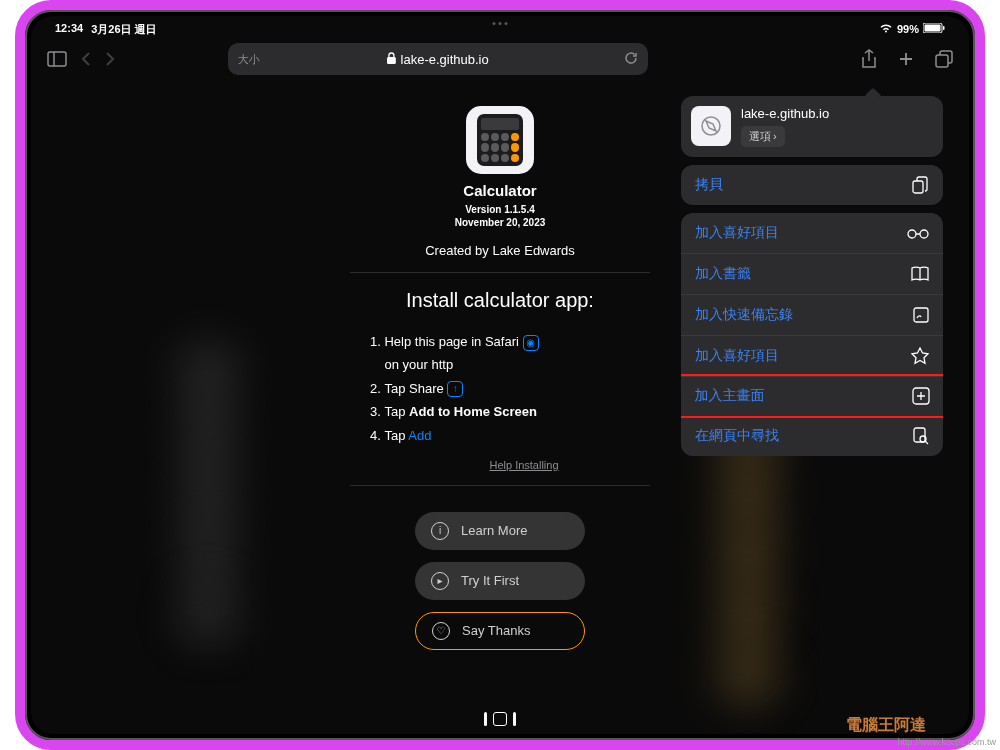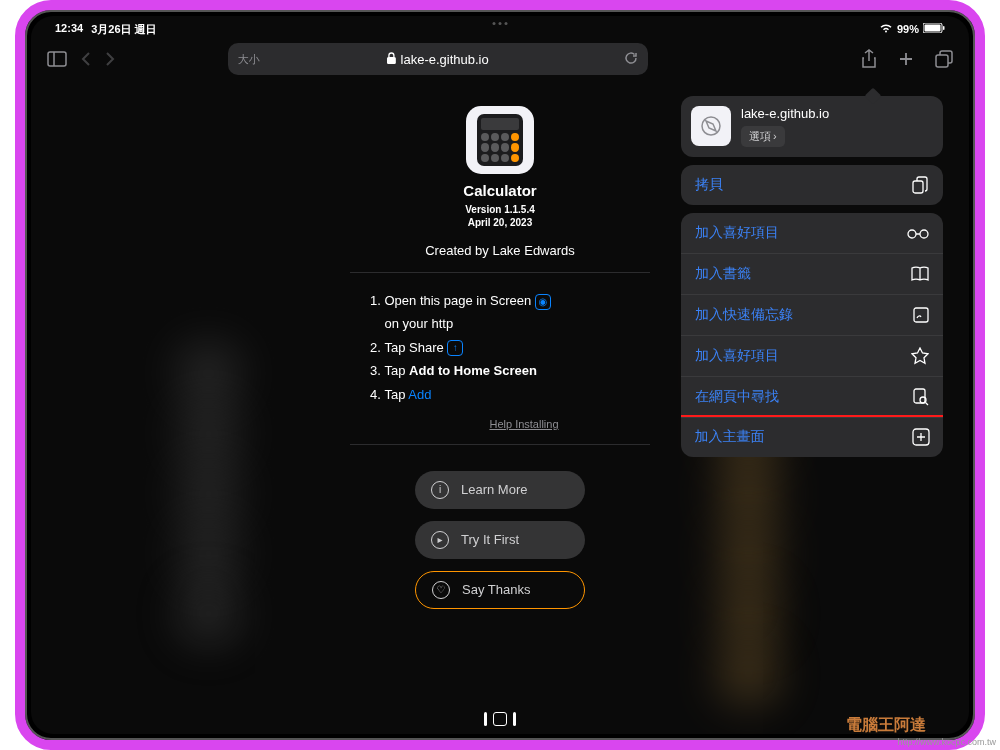--- a/index.html
+++ b/index.html
@@ -178,26 +178,27 @@
               <div></div>
               <div></div>
               <div></div>
               <div class="o"></div>
             </div>
     </div>
   </div>
   <div class="app-name">Calculator</div>
   <div class="app-version">
     <div>Version 1.1.5.4</div>
-    <div>April 20, 2023</div>
+    <div>November 20, 2023</div>
   </div>
   <div class="app-author">Created by Lake Edwards</div>
   <div class="divider"></div>
+  <div class="install-title">Install calculator app:</div>
   <ol class="steps">
-    <li><span>Open this page in Screen</span> <span class="inline-icon">◉</span><br>&nbsp;&nbsp;&nbsp;&nbsp;<span>on your http</span></li>
+    <li><span>Help this page in Safari</span> <span class="inline-icon">◉</span><br>&nbsp;&nbsp;&nbsp;&nbsp;<span>on your http</span></li>
     <li><span>Tap Share</span> <span class="inline-icon">↑</span></li>
     <li><span>Tap </span><b>Add to Home Screen</b></li>
     <li><span>Tap </span><span class="add-link">Add</span></li>
   </ol>
   <a class="help">Help Installing</a>
   <div class="divider" style="margin-top:14px"></div>
   <div class="action-buttons">
     <div class="pill">
             <span class="pill-icon">i</span>
             <span>Learn More</span>
@@ -270,39 +271,39 @@
             </span>
     </div>
     <div class="share-item">
       <span>加入喜好項目</span>
       <span class="share-item-icon">
               <svg width="18" height="18" viewBox="0 0 18 18" fill="none" stroke="#fff" stroke-width="1.3">
                 <path d="M9 1l2.5 5 5.5.8-4 4 1 5.5L9 13.5 4 16.3l1-5.5-4-4L6.5 6z"></path>
               </svg>
             </span>
     </div>
+    <div class="share-item highlighted">
+      <span>加入主畫面</span>
+      <span class="share-item-icon">
+              <svg width="18" height="18" viewBox="0 0 18 18" fill="none" stroke="#fff" stroke-width="1.3">
+                <rect x="1" y="1" width="16" height="16" rx="3"></rect>
+                <path d="M9 5v8M5 9h8"></path>
+              </svg>
+            </span>
+    </div>
     <div class="share-item">
       <span>在網頁中尋找</span>
       <span class="share-item-icon">
               <svg width="16" height="18" viewBox="0 0 16 18" fill="none" stroke="#fff" stroke-width="1.3">
                 <rect x="1" y="1" width="11" height="14" rx="2"></rect>
                 <circle cx="10" cy="12" r="3"></circle>
                 <path d="M12.5 14.5L15 17"></path>
               </svg>
             </span>
     </div>
-    <div class="share-item highlighted">
-      <span>加入主畫面</span>
-      <span class="share-item-icon">
-              <svg width="18" height="18" viewBox="0 0 18 18" fill="none" stroke="#fff" stroke-width="1.3">
-                <rect x="1" y="1" width="16" height="16" rx="3"></rect>
-                <path d="M9 5v8M5 9h8"></path>
-              </svg>
-            </span>
-    </div>
   </div>
 </div>
 
 <div class="dock-handle">
   <span class="bar"></span>
         <span class="sq"></span>
         <span class="bar"></span>
 </div>
 
 </div>

